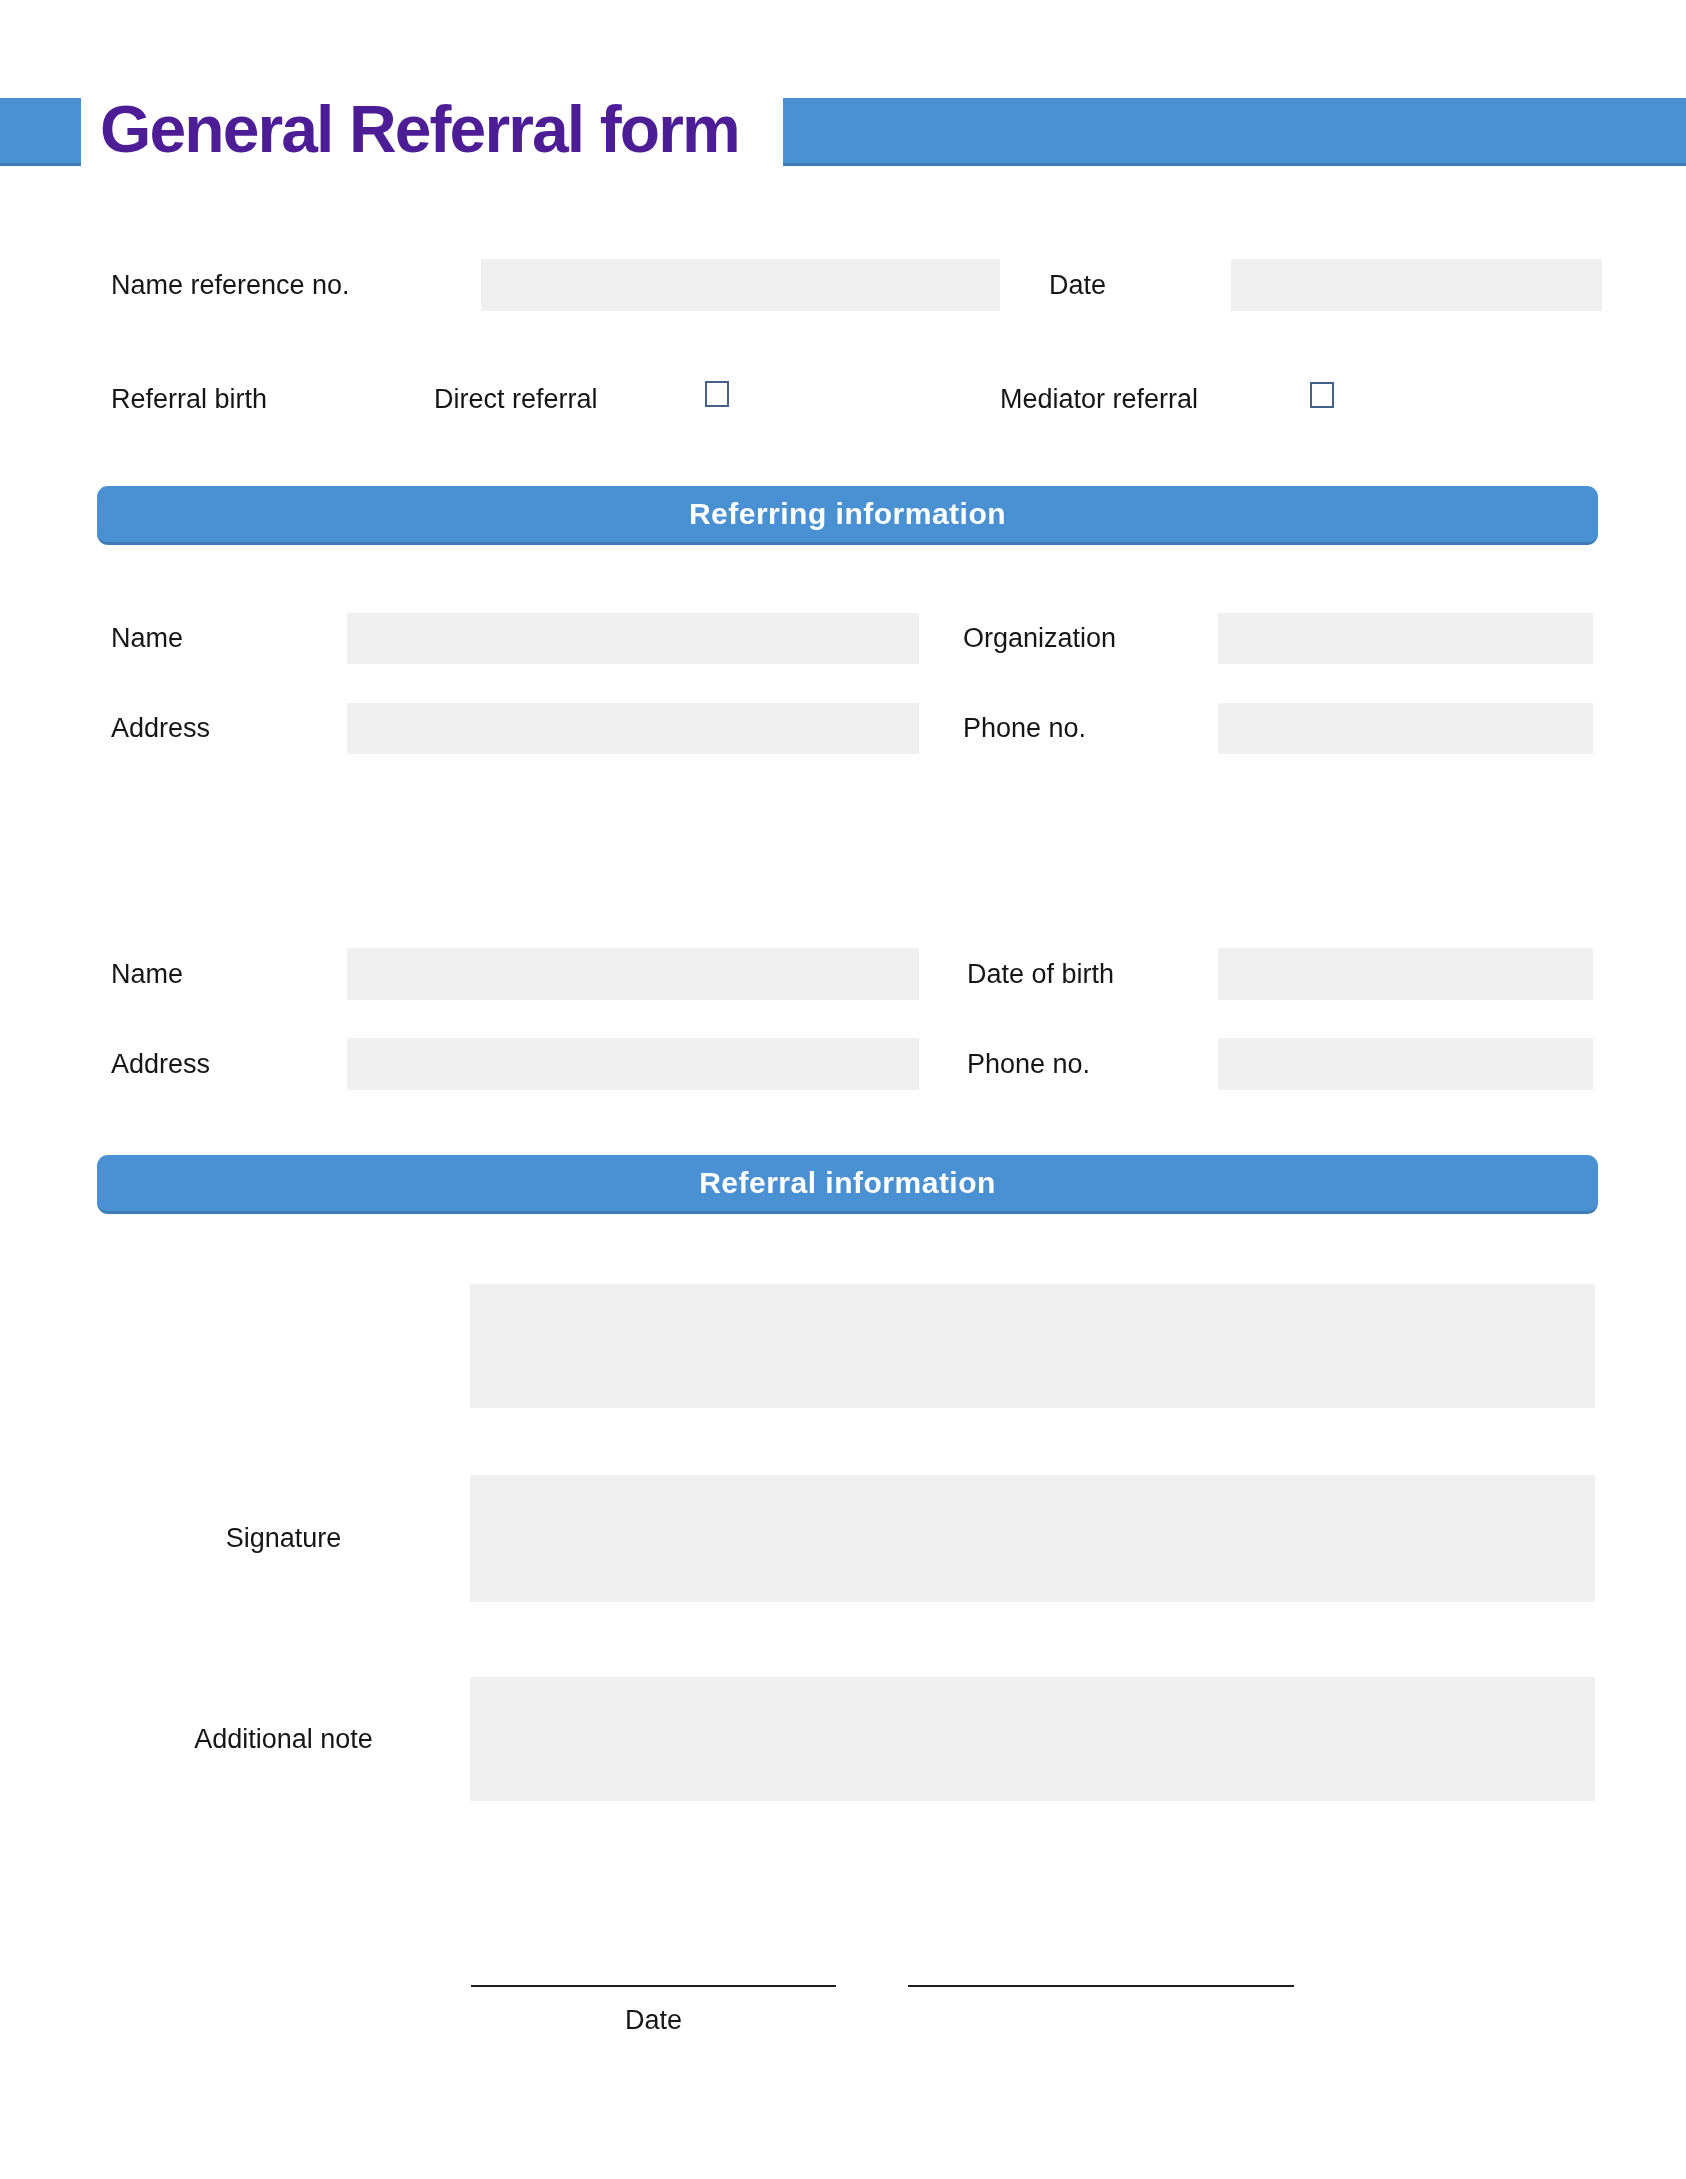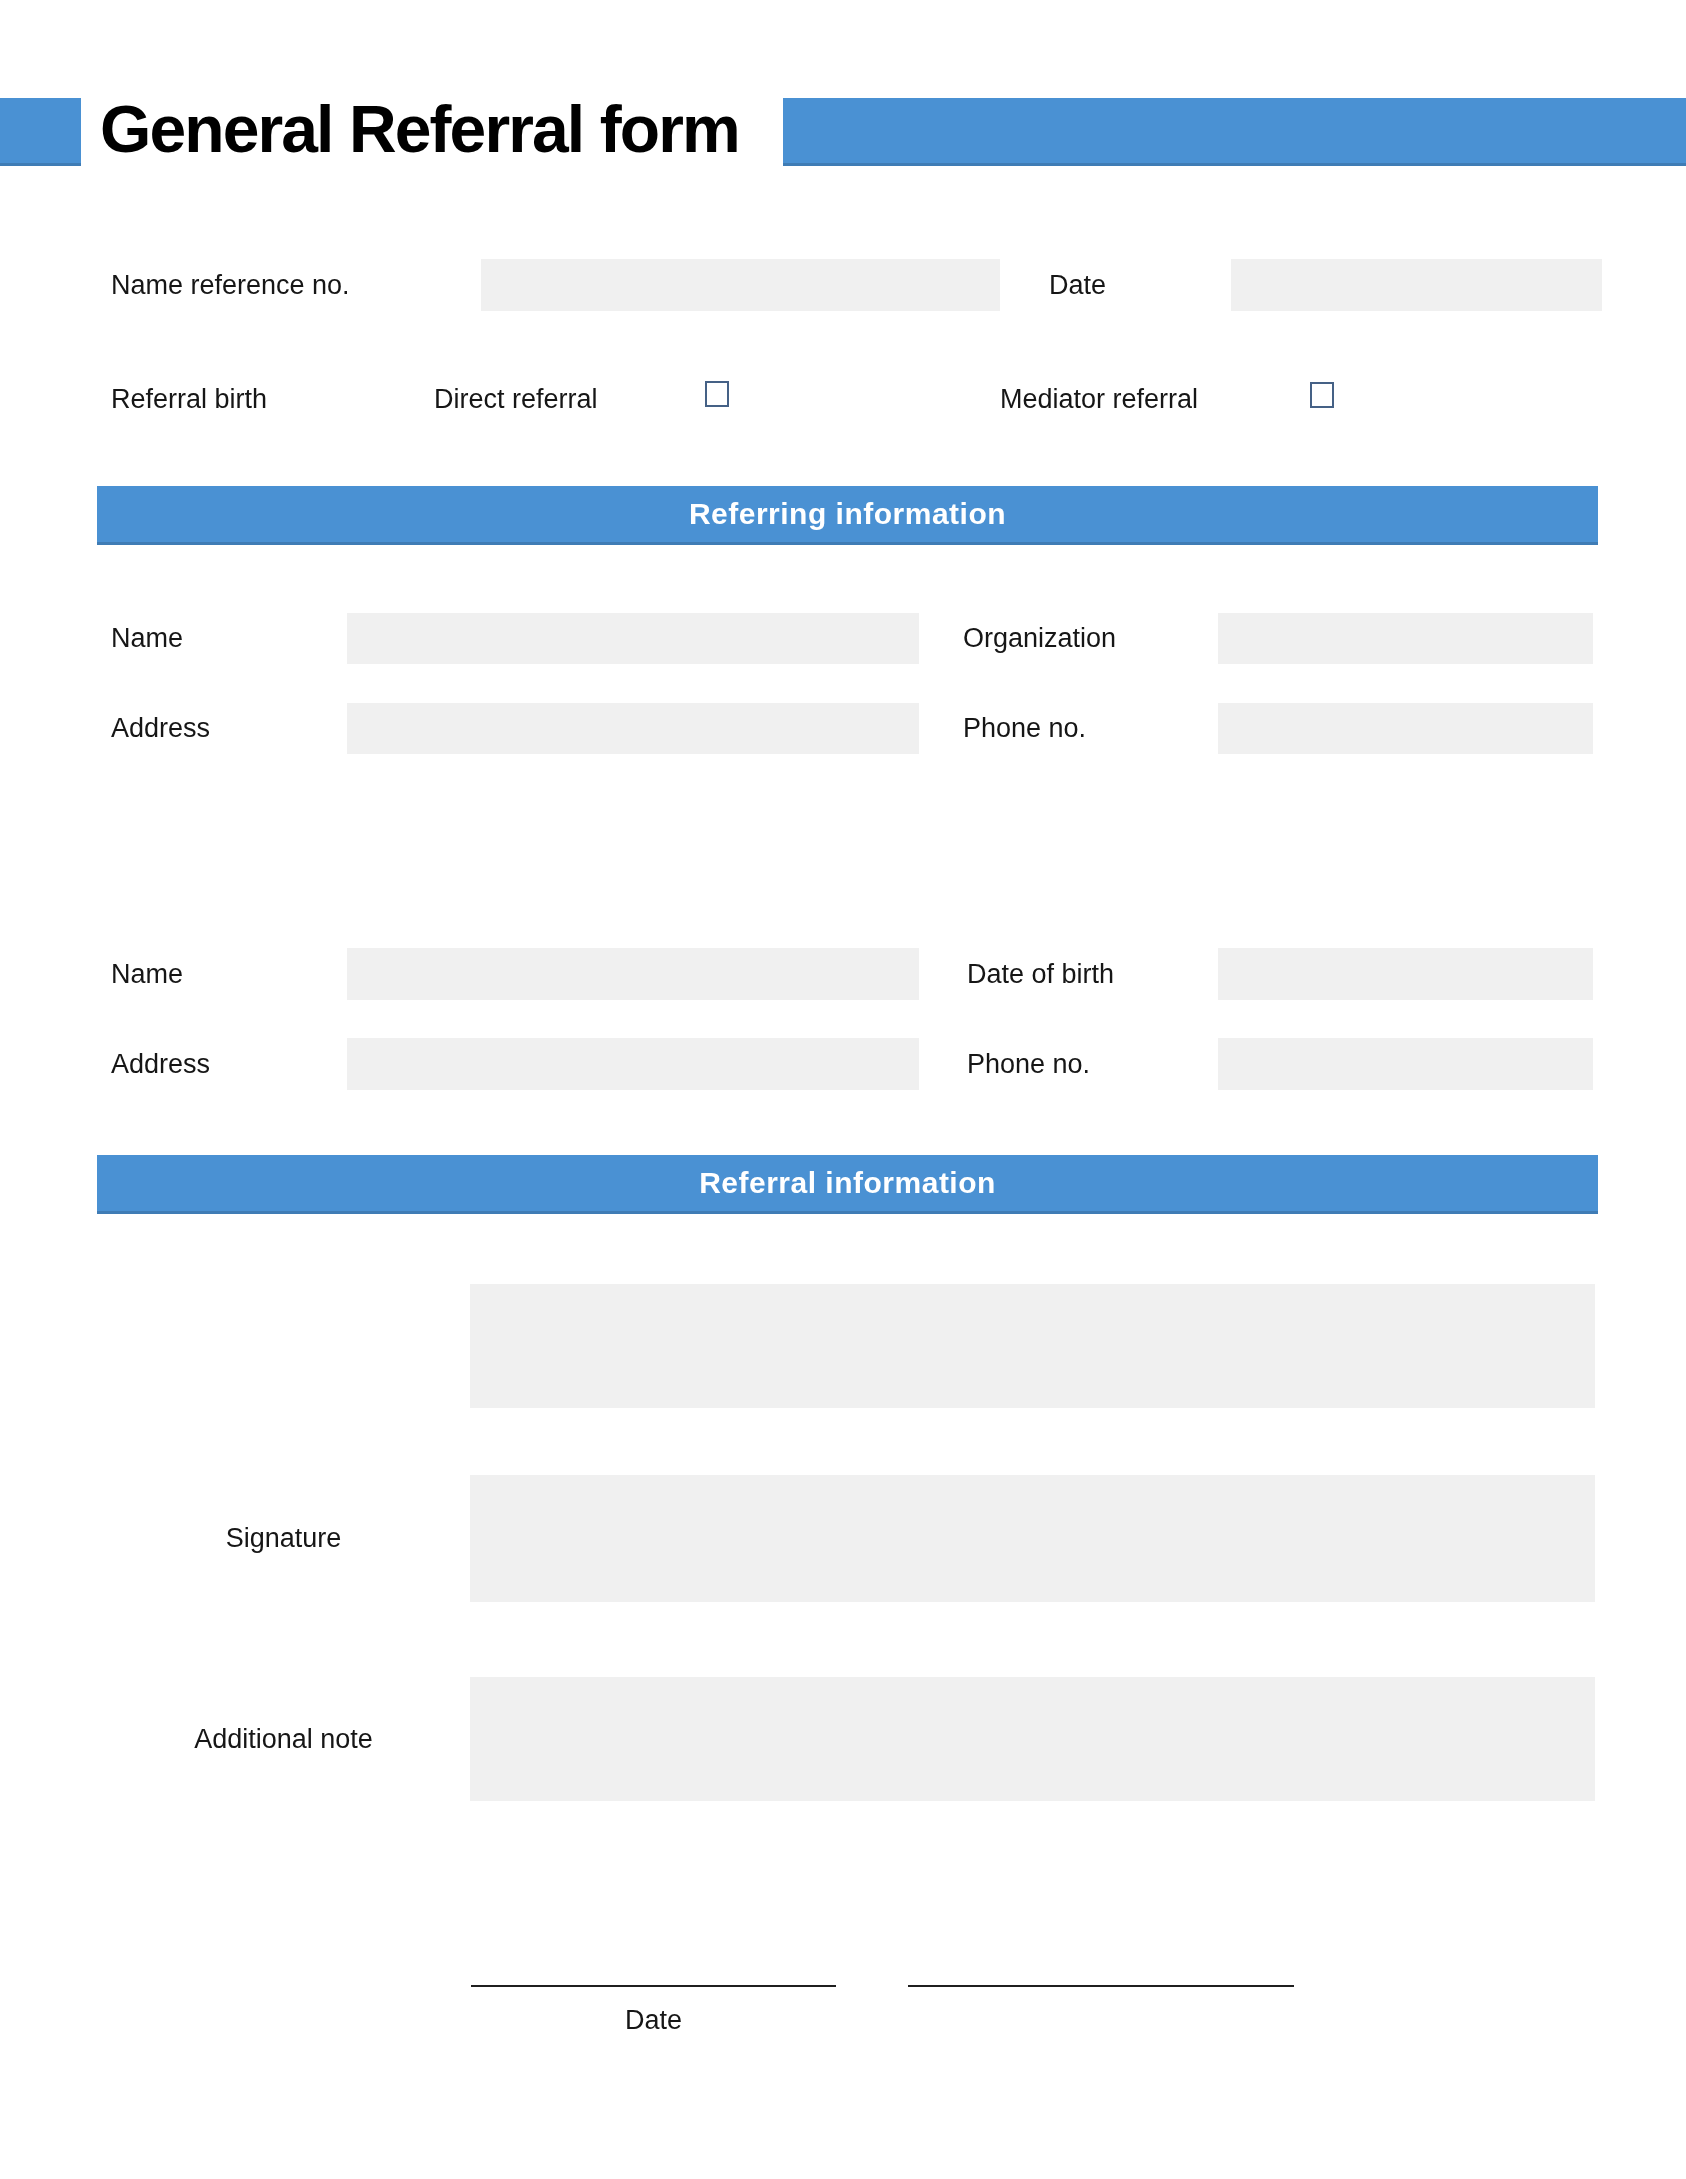--- a/index.html
+++ b/index.html
@@ -14,21 +14,21 @@
   }
 
   
   #title-accent-left {
     position:absolute; left:0; top:98px; width:81px; height:68px;
     background:#4a91d3; border-bottom:3.7px solid rgba(0,0,0,0.14); box-sizing:border-box;
   }
   #page-title {
     position:absolute; left:100px; top:89px; margin:0; height:80px;
     display:flex; align-items:center;
-    font-size:66px; font-weight:700; letter-spacing:-1.9px; color:#000000; white-space:nowrap;
+    font-size:66px; font-weight:700; letter-spacing:-1.9px; color:#4c1d95; white-space:nowrap;
   }
   #title-accent-right {
     position:absolute; left:783px; top:98px; width:903px; height:68px;
     background:#4a91d3; border-bottom:3.7px solid rgba(0,0,0,0.14); box-sizing:border-box;
   }
 
   
   .lbl {
     position:absolute; font-size:27px; height:52px;
     display:flex; align-items:center; white-space:nowrap; color:#161616;
@@ -52,21 +52,21 @@
     border:2.8px solid #456186; background:#ffffff;
   }
   #direct-checkbox   { left:705px;  top:381px; }
   #mediator-checkbox { left:1310px; top:382px; }
 
   
   .section-bar {
     position:absolute; left:97px; width:1501px; height:59px; box-sizing:border-box;
     background:#4a91d3; border-bottom:3.7px solid rgba(0,0,0,0.14);
     display:flex; align-items:center; justify-content:center;
-    color:#ffffff; font-size:30px; font-weight:700; letter-spacing:0.5px;
+    color:#ffffff; font-size:30px; font-weight:700; letter-spacing:0.5px;border-radius:11px;
   }
   #referring-bar { top:486px; }
   #client-bar    { top:820px; }
   #referral-bar  { top:1155px; }
 
   
   #ref-name-label     { left:111px;  top:613px; height:51px; }
   #ref-name-field     { left:347px;  top:613px; width:572px; height:51px; }
   #ref-org-label      { left:963px; top:613px; height:51px; }
   #ref-org-field      { left:1218px; top:613px; width:375px; height:51px; }

